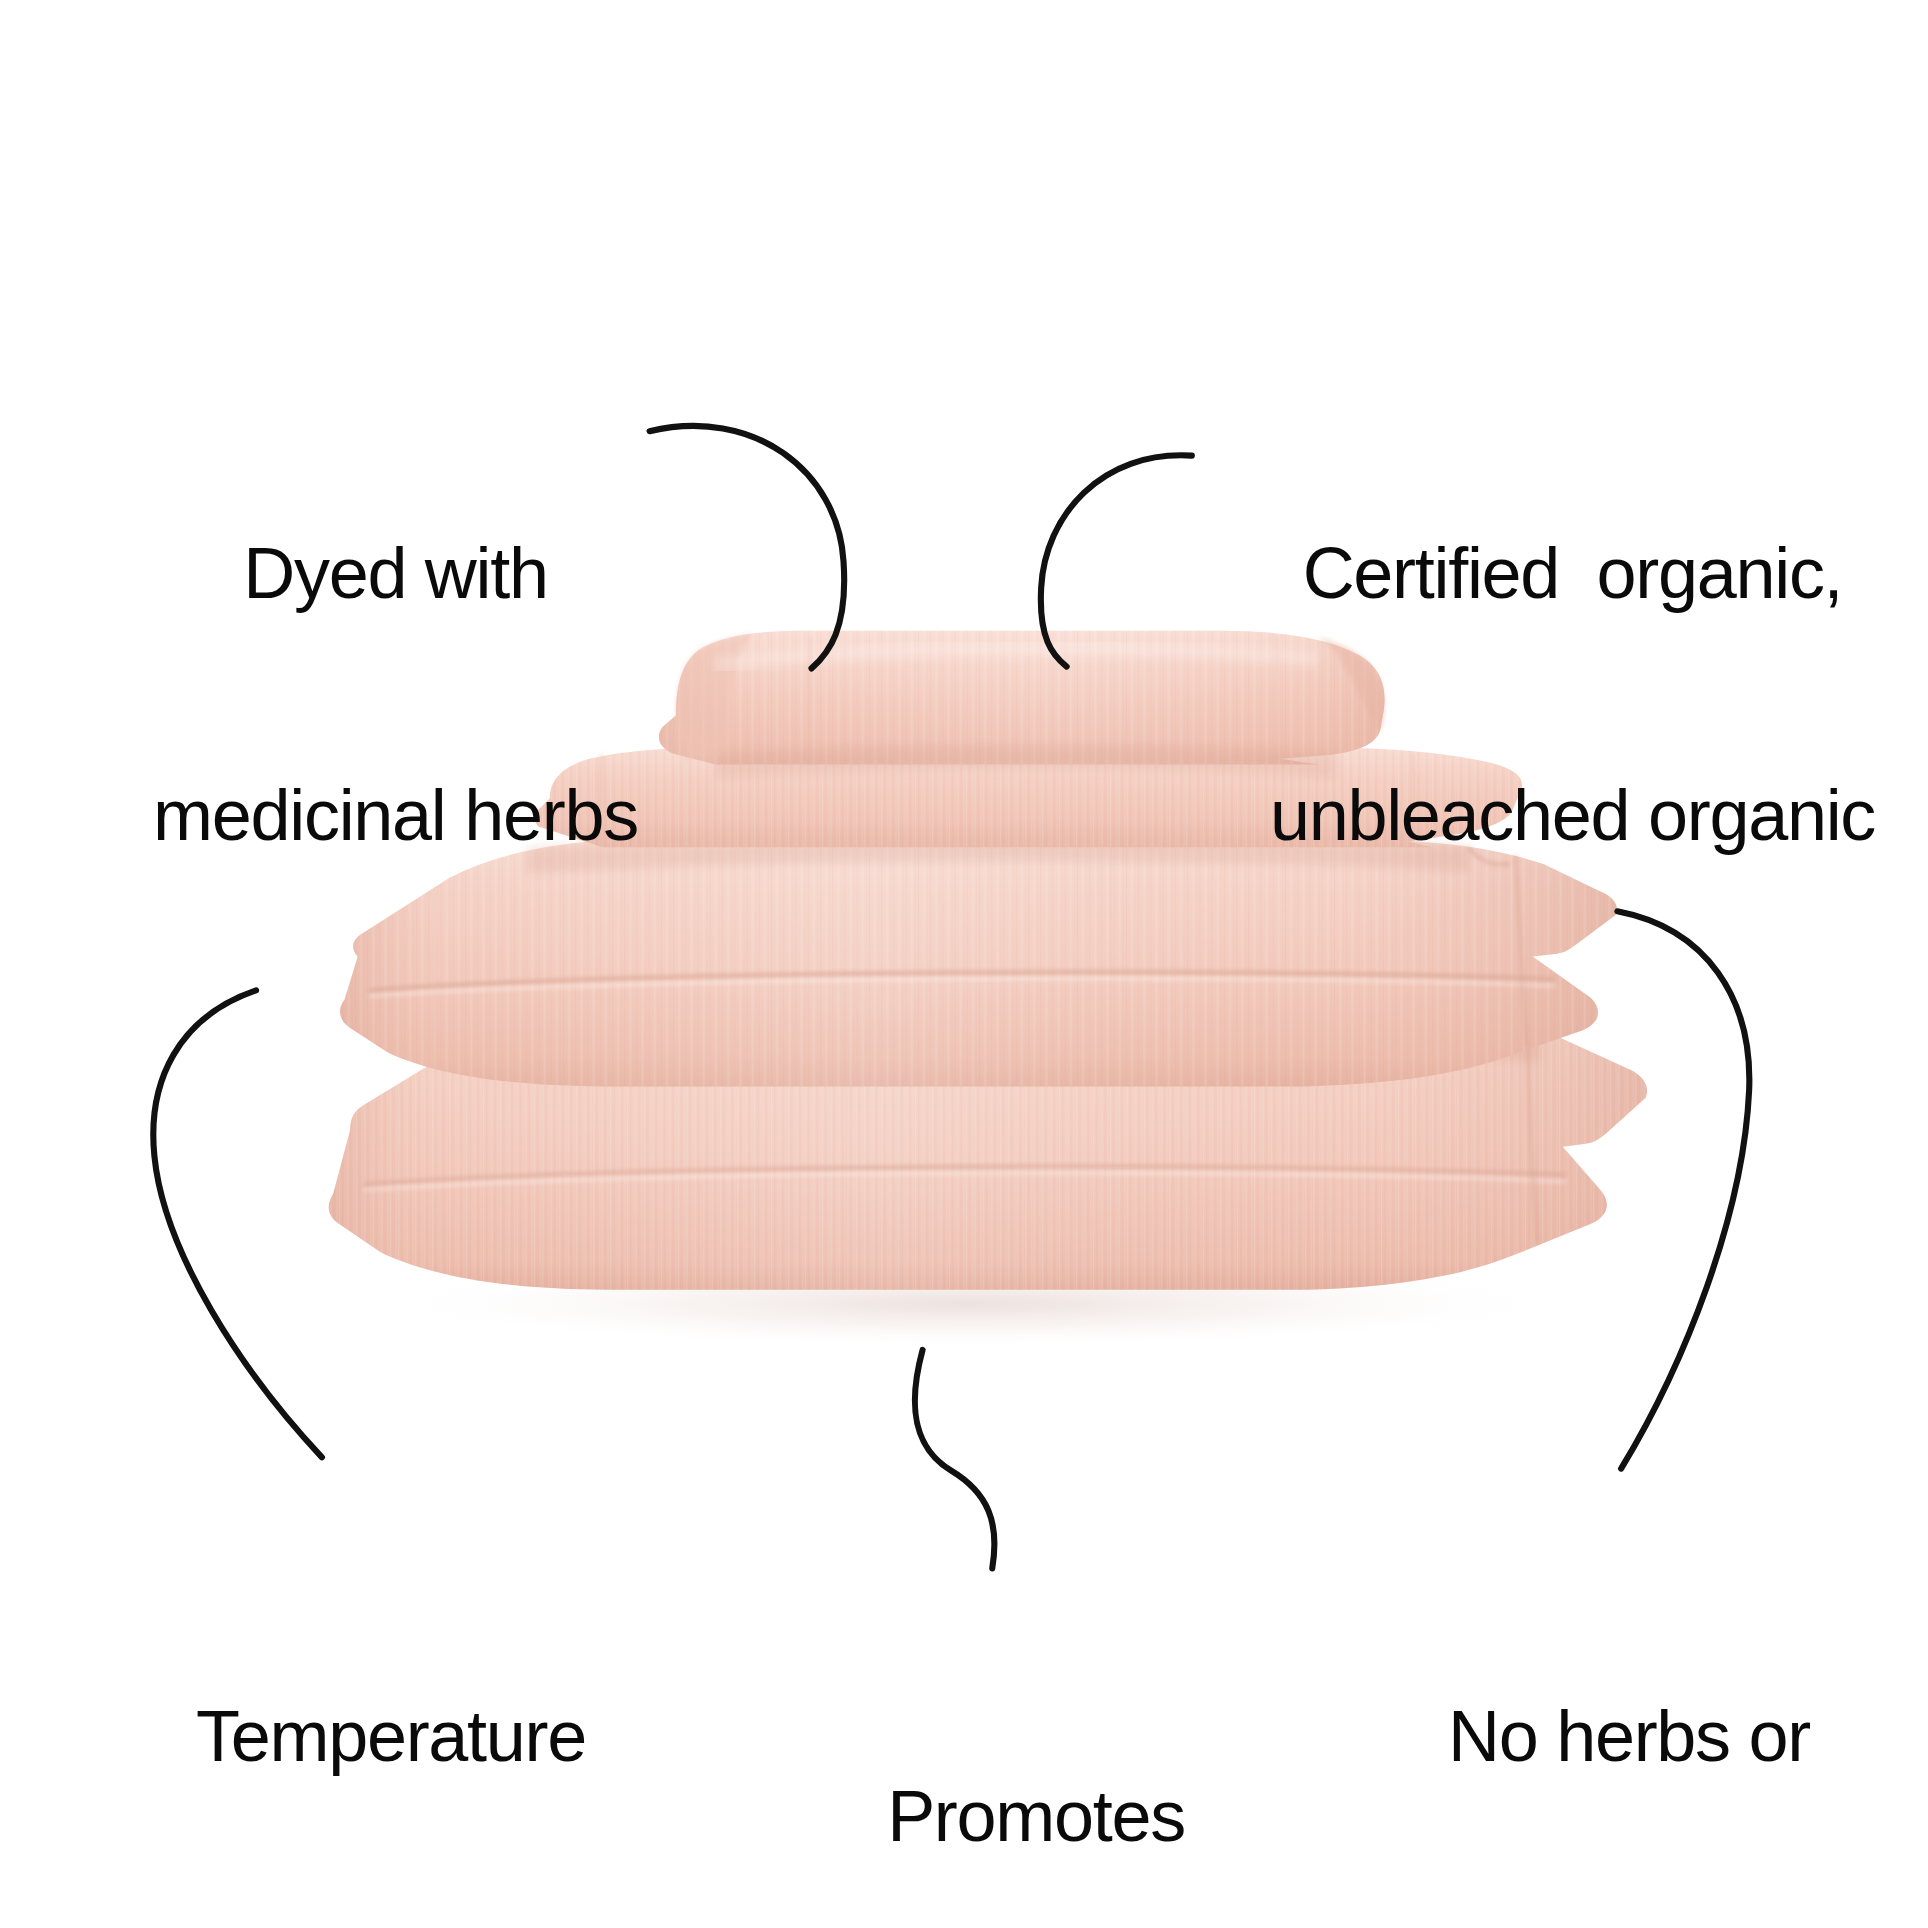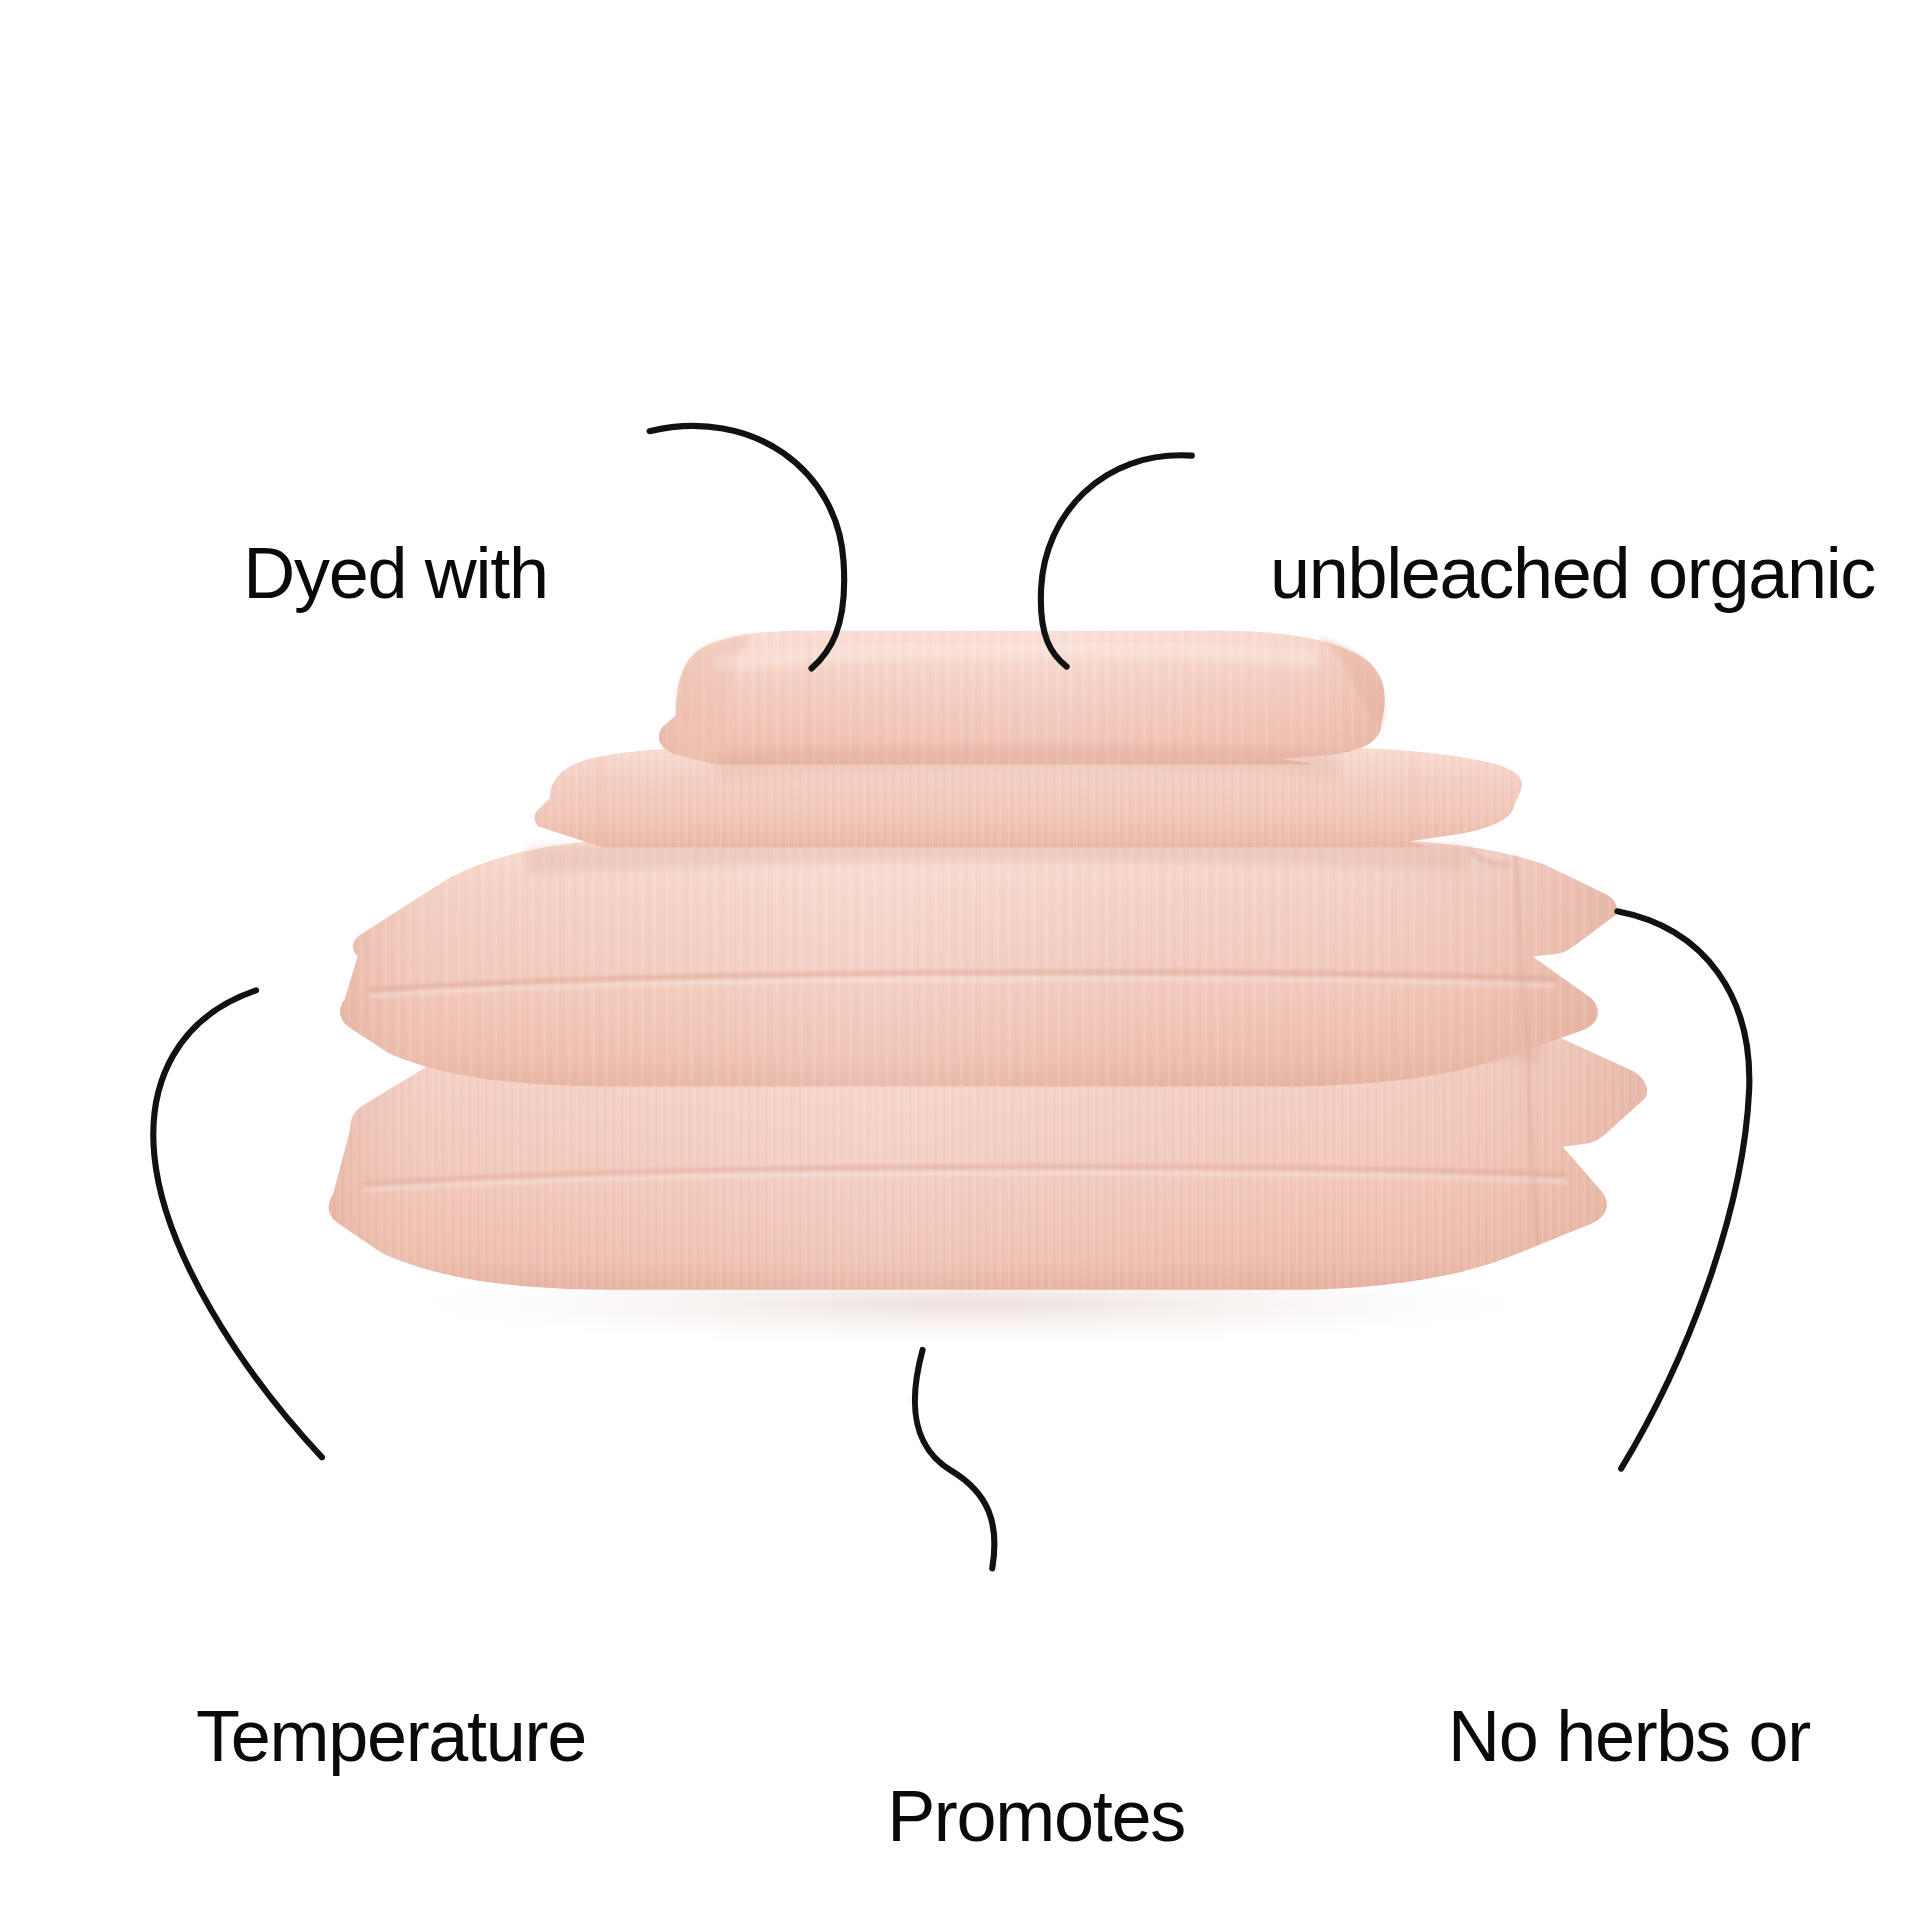--- a/index.html
+++ b/index.html
@@ -373,23 +373,25 @@
   <svg id="leaders" viewBox="0 0 2048 2048" aria-hidden="true">
     <path d="M 690,458 C 800,432 890,500 896,596 C 901,668 880,694 862,710"></path>
     <path d="M 1266,484 C 1170,478 1110,548 1106,624 C 1103,678 1118,696 1133,708"></path>
     <path d="M 272,1052 C 190,1080 156,1148 164,1228 C 174,1330 256,1456 342,1548"></path>
     <path d="M 980,1434 C 962,1500 974,1540 1010,1562 C 1050,1586 1062,1618 1054,1666"></path>
     <path d="M 1718,968 C 1812,986 1862,1060 1858,1158 C 1852,1290 1790,1448 1722,1560"></path>
   </svg>
 
   <div class="callout" id="label-dyed">
     <span class="ln">Dyed with</span>
+    <span class="ln">medicinal herbs</span>
   </div>
 
   <div class="callout" id="label-certified">
+    <span class="ln">Certified  organic,</span>
     <span class="ln">unbleached organic</span>
   </div>
 
   <div class="callout" id="label-temperature">
     <span class="ln">Temperature</span>
     
   </div>
 
   <div class="callout" id="label-promotes">
     <span class="ln">Promotes</span>

